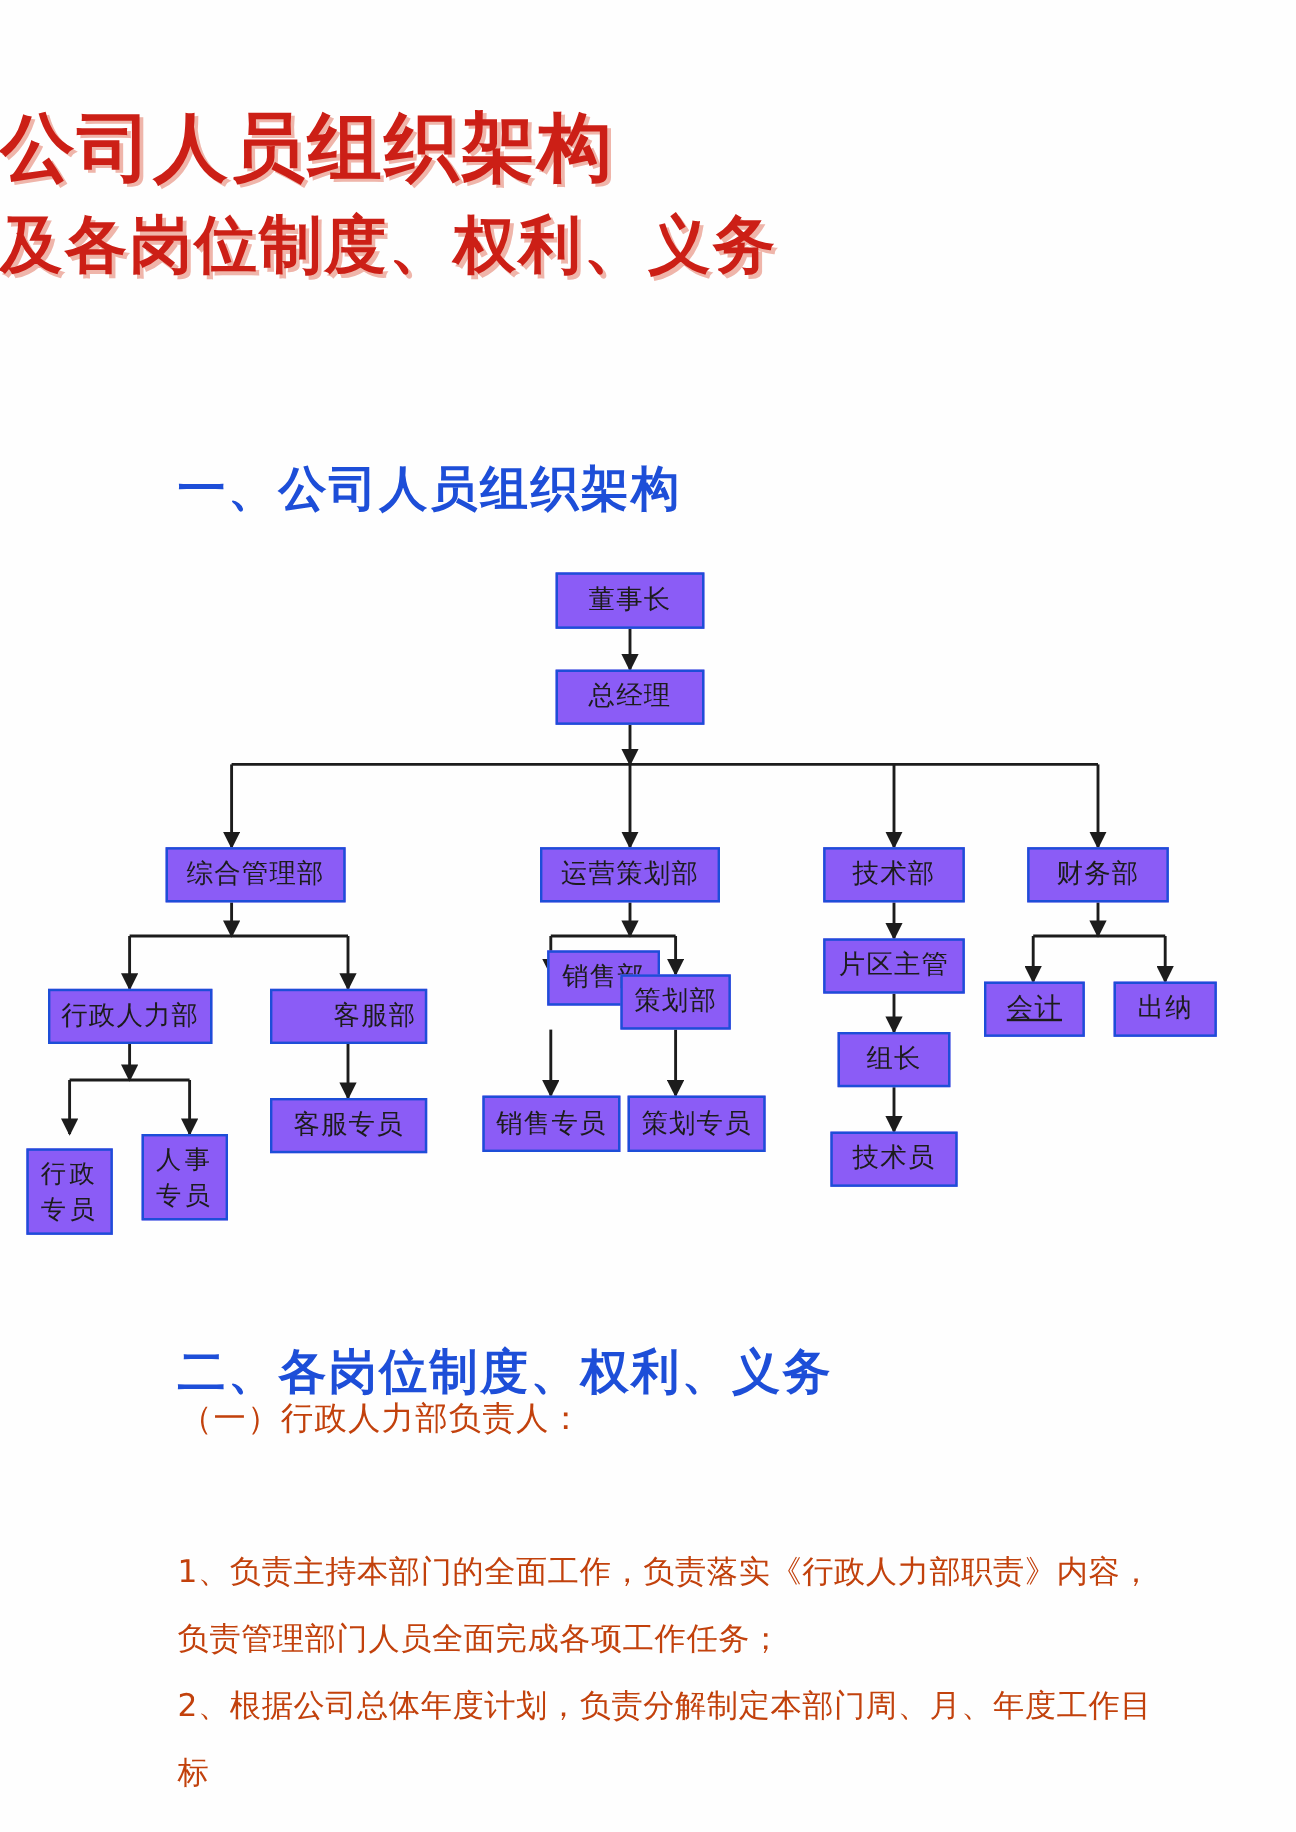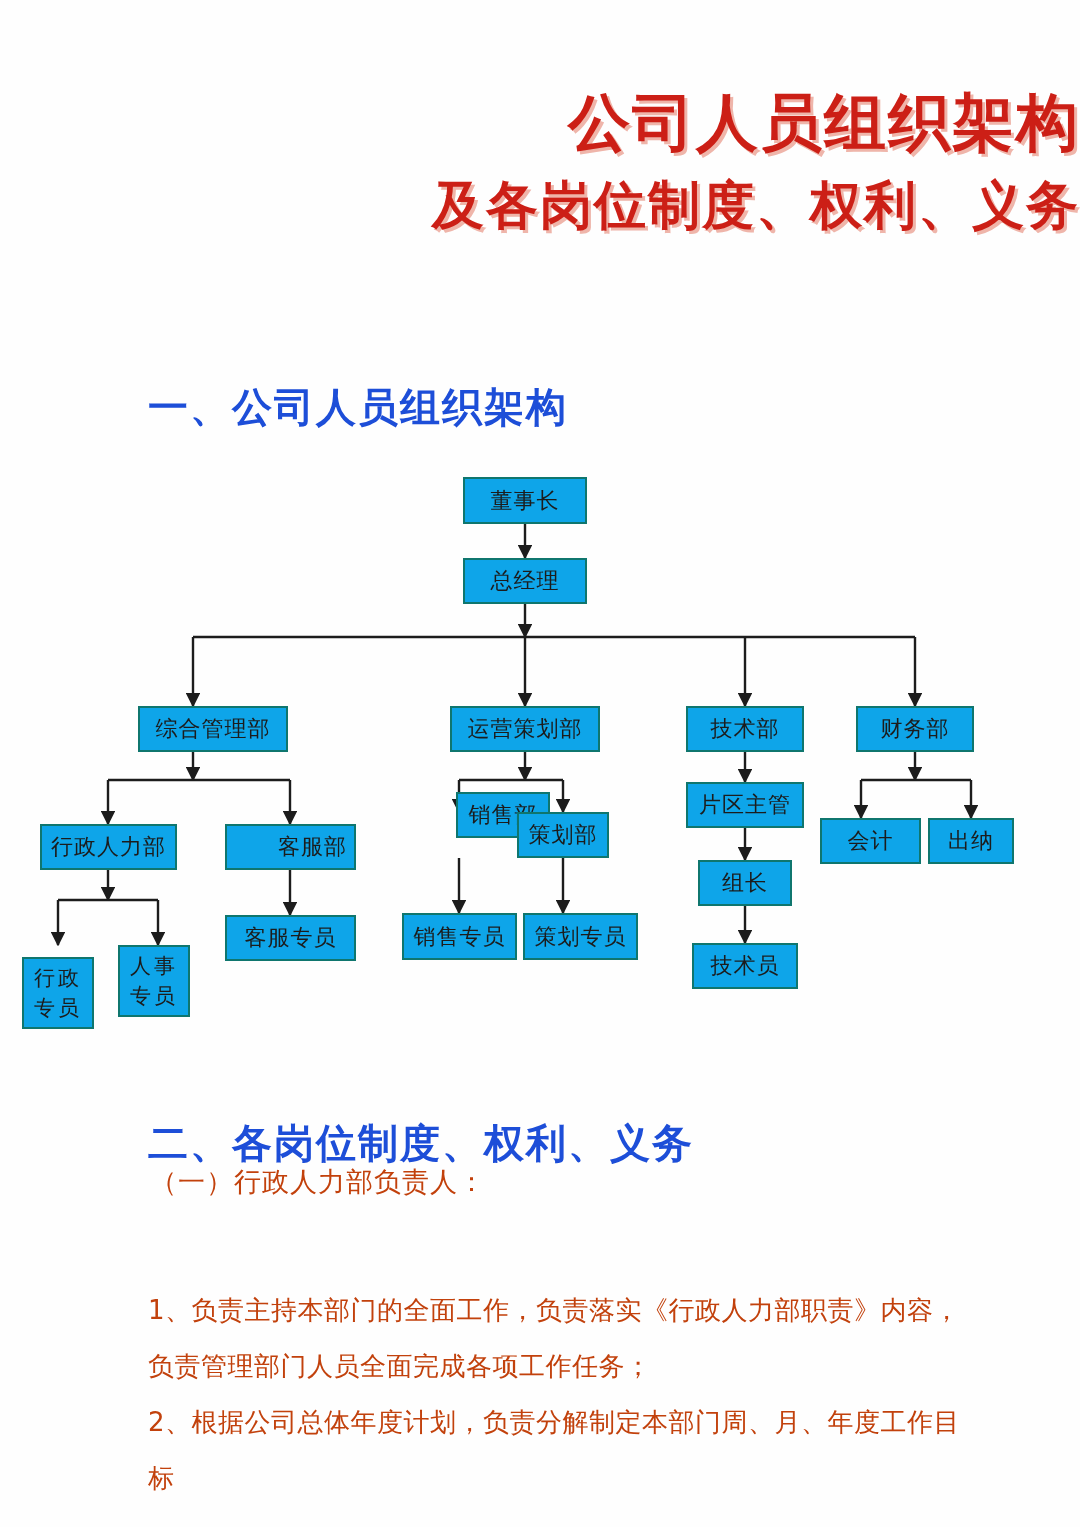--- a/index.html
+++ b/index.html
@@ -22,21 +22,21 @@
     inset: 0;
     background: #fefefe;
   }
 
   
   .doc-title {
     position: absolute;
     left: 0;
     right: 0;
     top: 84px;
-    text-align: right;
+    text-align: left;
   }
   .title-line {
     display: block;
     color: #cc1f16;
     font-weight: bold;
     letter-spacing: 2px;
     text-shadow: 3px 3px 0 rgba(226, 120, 100, .55);
     font-family: "DejaVu Sans", "Liberation Sans", sans-serif;
   }
   .title-line-1 { font-size: 62px; line-height: 78px; }
@@ -89,22 +89,22 @@
     height: 620px;
   }
   #org-chart svg {
     position: absolute;
     left: 0;
     top: 0;
   }
   .node {
     position: absolute;
     box-sizing: border-box;
-    border: 2px solid #0f766e;
-    background: #0ea5e9;
+    border: 2px solid #1d4ed8;
+    background: #8b5cf6;
     color: #1c1c1c;
     font-size: 22px;
     display: flex;
     align-items: center;
     justify-content: center;
     text-align: center;
     letter-spacing: 1px;
     line-height: 28px;
     font-family: "DejaVu Serif", "Liberation Serif", serif;
   }
@@ -208,21 +208,21 @@
     </div>
     <div class="node" style="left:412px; top:352px; width:94px; height:46px;margin-left:44px;">
       <span>销售部</span>
     </div>
     <div class="node" style="left:517px; top:372px; width:92px; height:46px;">
       <span>策划部</span>
     </div>
     <div class="node" style="left:686px; top:342px; width:118px; height:46px;">
       <span>片区主管</span>
     </div>
-    <div class="node" style="left:820px; top:378px; width:101px; height:46px;">
+    <div class="node" style="left:820px; top:378px; width:84px; height:46px;text-decoration:underline;">
       <span>会计</span>
     </div>
     <div class="node" style="left:928px; top:378px; width:86px; height:46px;">
       <span>出纳</span>
     </div>
 
     <div class="node" style="left:225px; top:475px; width:131px; height:46px;">
       <span>客服专员</span>
     </div>
     <div class="node" style="left:402px; top:473px; width:115px; height:47px;">

